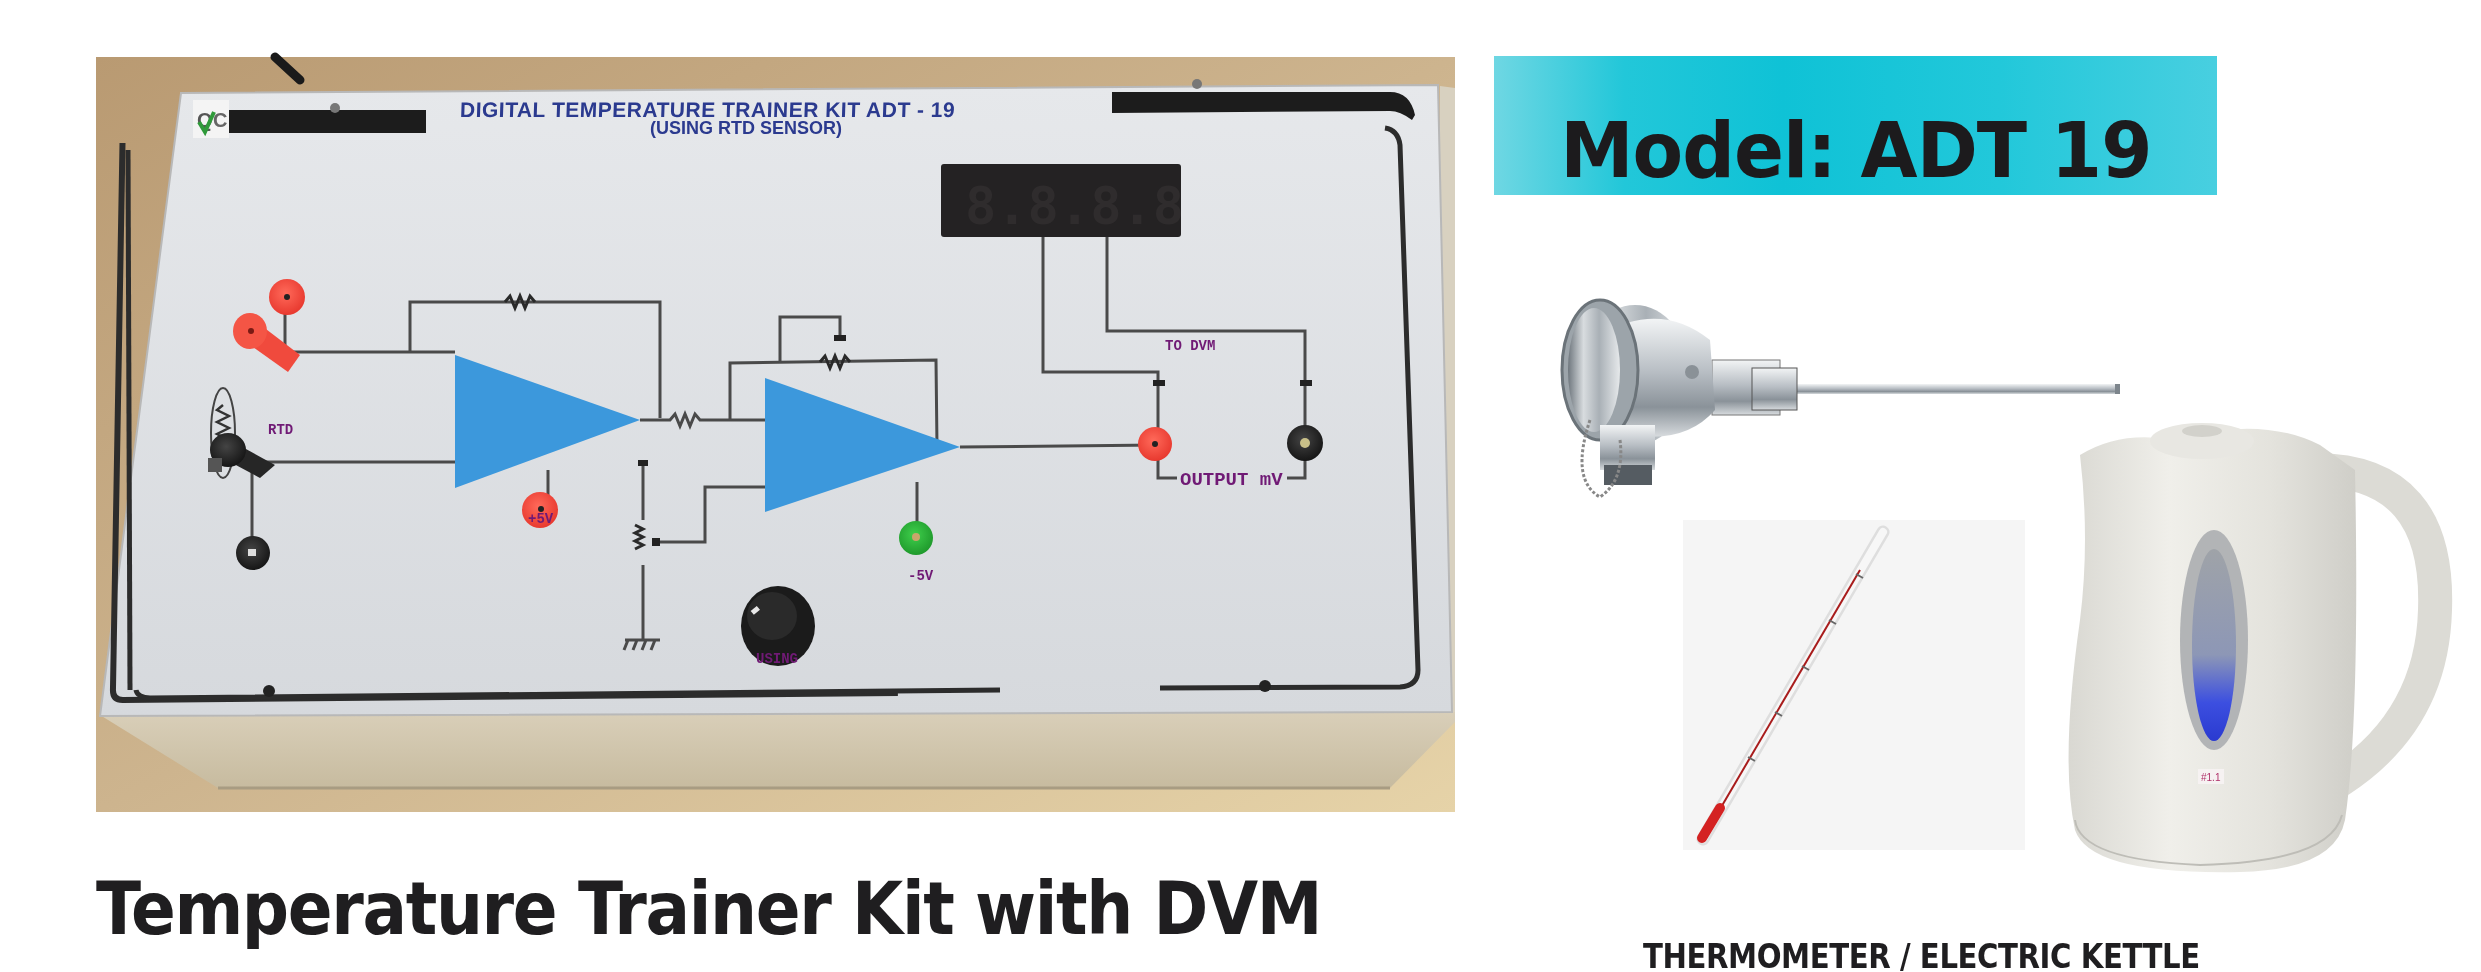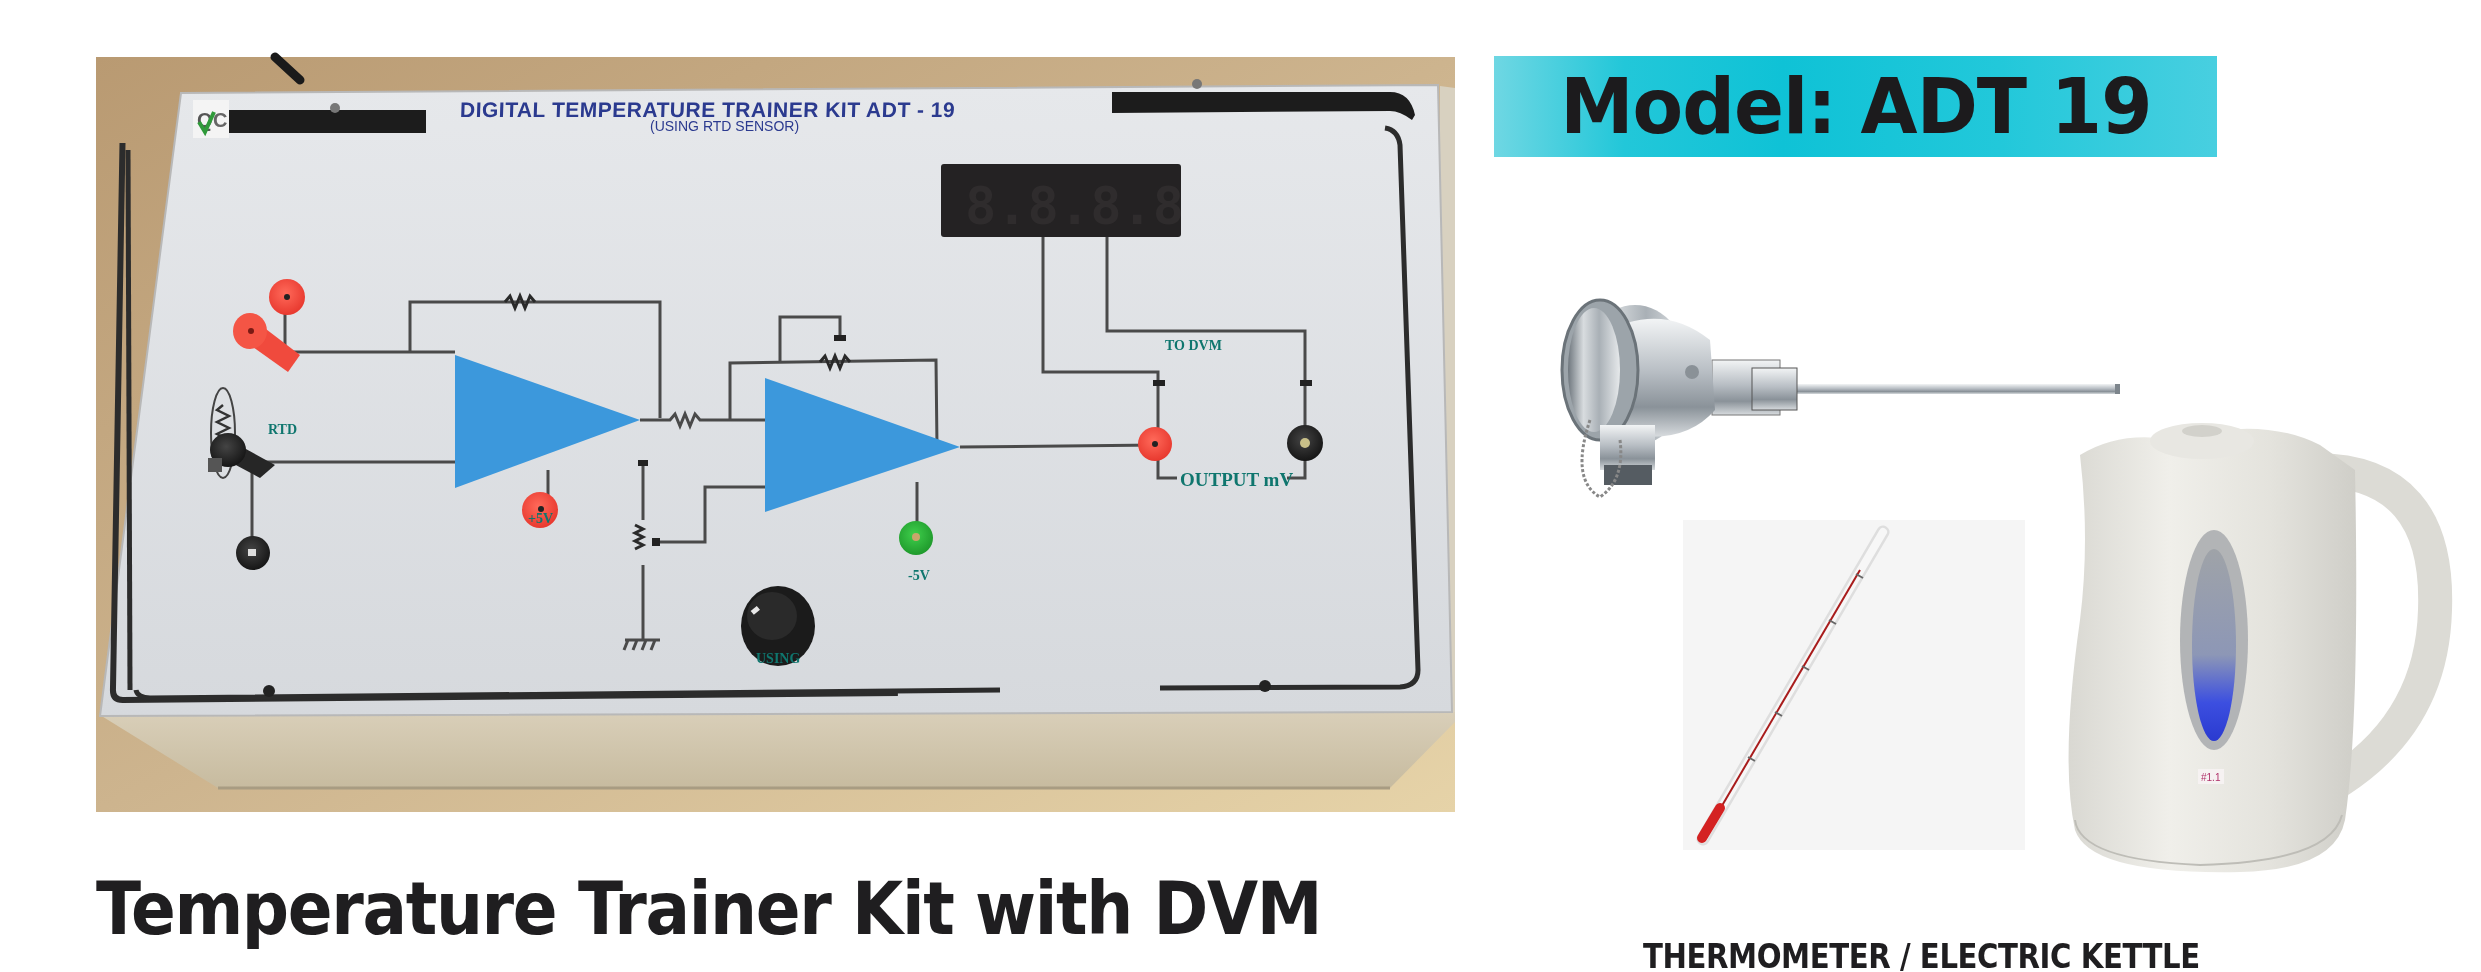--- a/index.html
+++ b/index.html
@@ -2,26 +2,26 @@
 <html><head>
 <meta charset="utf-8">
 <style>
   html, body { margin:0; padding:0; background:#ffffff; }
   body { width:2481px; height:972px; position:relative; overflow:hidden;
          font-family:"DejaVu Sans", sans-serif; }
   #scene { position:absolute; left:0; top:0; width:2481px; height:972px; }
   .ov { position:absolute; white-space:nowrap; }
   .panel-title { color:#2b3a8f; font-family:"Liberation Sans", sans-serif; font-weight:bold;
                  font-size:21px; letter-spacing:0.5px; transform:skewX(-2deg); }
-  .panel-sub { color:#2b3a8f; font-family:"Liberation Sans", sans-serif; font-weight:normal;
-               font-size:14px; }
-  .silk { color:#0f766e; font-family:Liberation Serif, serif; font-weight:bold; font-size:14px; }
-  .model-banner { position:absolute; left:1494px; top:56px; width:723px; height:101px;
+  .panel-sub { color:#2b3a8f; font-family:"Liberation Sans", sans-serif; font-weight:bold;
+               font-size:18px; }
+  .silk { color:#701a75; font-family:Liberation Mono, monospace; font-weight:bold; font-size:14px; }
+  .model-banner { position:absolute; left:1494px; top:56px; width:723px; height:139px;
                   background:linear-gradient(90deg,#6fd7e3 0%,#22c7d9 18%,#0fc2d6 40%,#22c8da 70%,#48cfe0 100%);
-                  display:flex; align-items:center; justify-content:center; }
+                  display:flex; align-items:flex-end; justify-content:center; }
   .model-text { font-family:"DejaVu Sans", sans-serif; font-weight:bold; font-size:76px;
                 color:#1c1b1d; letter-spacing:-1px; transform:scaleX(0.97); }
   .main-heading { position:absolute; left:96px; top:866px; font-family:"DejaVu Sans", sans-serif;
                   font-weight:bold; font-size:73px; color:#1f1e20; letter-spacing:-1.5px;
                   transform-origin:left top; transform:scaleX(0.905); }
   .caption { position:absolute; left:1643px; top:937px; font-family:"DejaVu Sans", sans-serif;
              font-weight:bold; font-size:33px; color:#1f1e20; letter-spacing:-0.5px;
              transform-origin:left top; transform:scaleX(0.885); }
 </style>
 </head>

